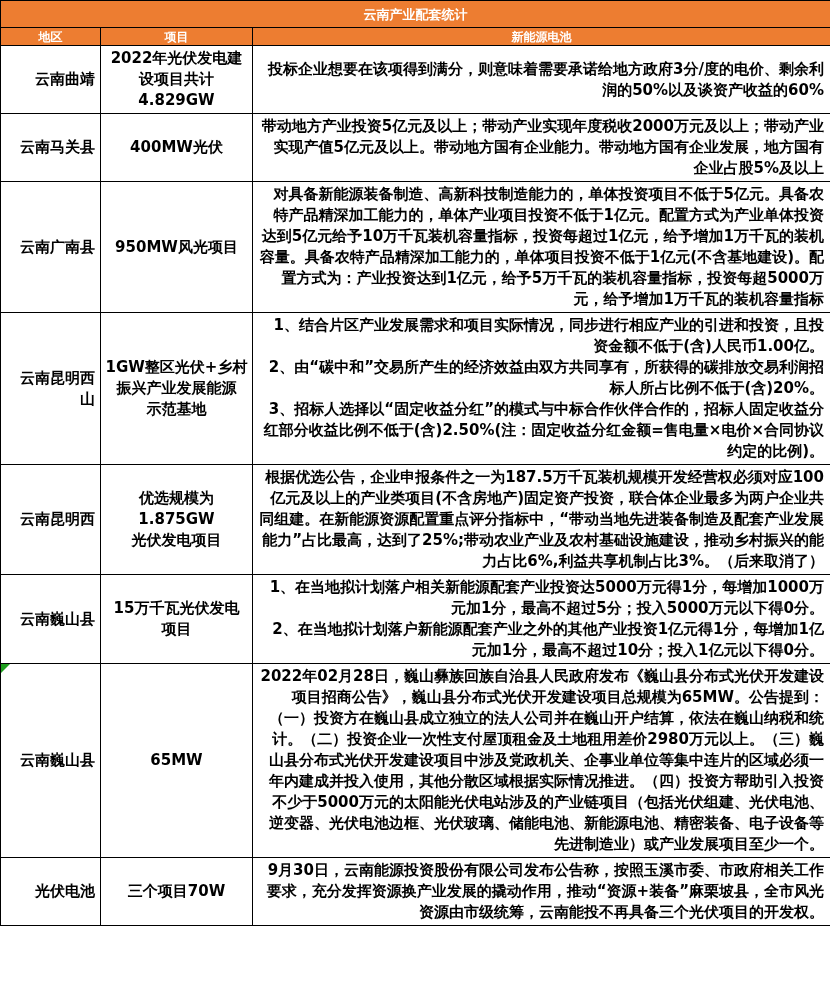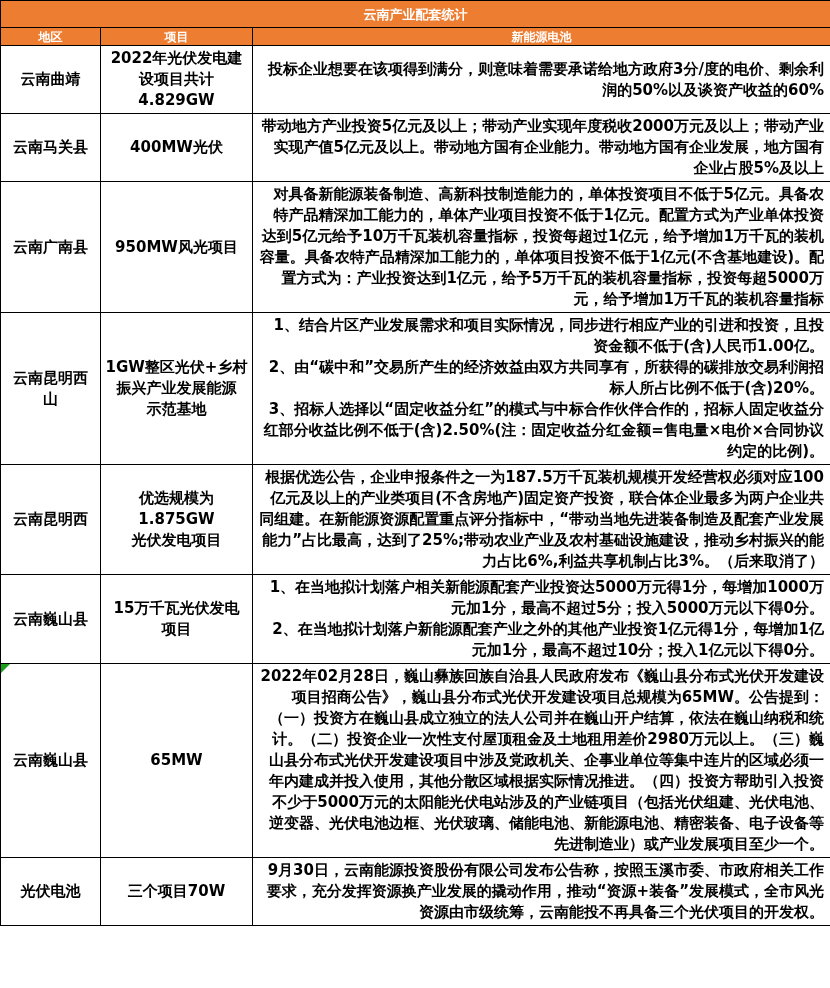--- a/index.html
+++ b/index.html
@@ -48,21 +48,21 @@
     line-height:16px;
     padding:0;
   }
   td{
     font-size:15px;
     line-height:21px;
     font-weight:600;
     vertical-align:middle;
   }
   td.region{
-    text-align:center;
+    text-align:right;
     white-space:pre-line;
     padding:2px 5px;
     position:relative;
   }
   td.project{
     text-align:center;
     white-space:pre-line;
     padding:2px 4px;
     margin-left:40px;
   }
@@ -144,17 +144,17 @@
 2、在当地拟计划落户新能源配套产业之外的其他产业投资1亿元得1分，每增加1亿元加1分，最高不超过10分；投入1亿元以下得0分。</td>
         </tr>
         <tr>
           <td class="region">云南巍山县<span class="green-marker"></span></td>
           <td class="project">65MW</td>
           <td class="requirement">2022年02月28日，巍山彝族回族自治县人民政府发布《巍山县分布式光伏开发建设项目招商公告》，巍山县分布式光伏开发建设项目总规模为65MW。公告提到：（一）投资方在巍山县成立独立的法人公司并在巍山开户结算，依法在巍山纳税和统计。（二）投资企业一次性支付屋顶租金及土地租用差价2980万元以上。（三）巍山县分布式光伏开发建设项目中涉及党政机关、企事业单位等集中连片的区域必须一年内建成并投入使用，其他分散区域根据实际情况推进。（四）投资方帮助引入投资不少于5000万元的太阳能光伏电站涉及的产业链项目（包括光伏组建、光伏电池、逆变器、光伏电池边框、光伏玻璃、储能电池、新能源电池、精密装备、电子设备等先进制造业）或产业发展项目至少一个。</td>
         </tr>
         <tr>
           <td class="region">光伏电池</td>
           <td class="project">三个项目70W</td>
-          <td class="requirement">9月30日，云南能源投资股份有限公司发布公告称，按照玉溪市委、市政府相关工作要求，充分发挥资源换产业发展的撬动作用，推动“资源+装备”发展模式，全市风光资源由市级统筹，云南能投不再具备三个光伏项目的开发权。</td>
+          <td class="requirement">9月30日，云南能源投资股份有限公司发布公告称，按照玉溪市委、市政府相关工作要求，充分发挥资源换产业发展的撬动作用，推动“资源+装备”麻栗坡县，全市风光资源由市级统筹，云南能投不再具备三个光伏项目的开发权。</td>
         </tr>
       </tbody>
   </table>
 </div>
 
 </body></html>

